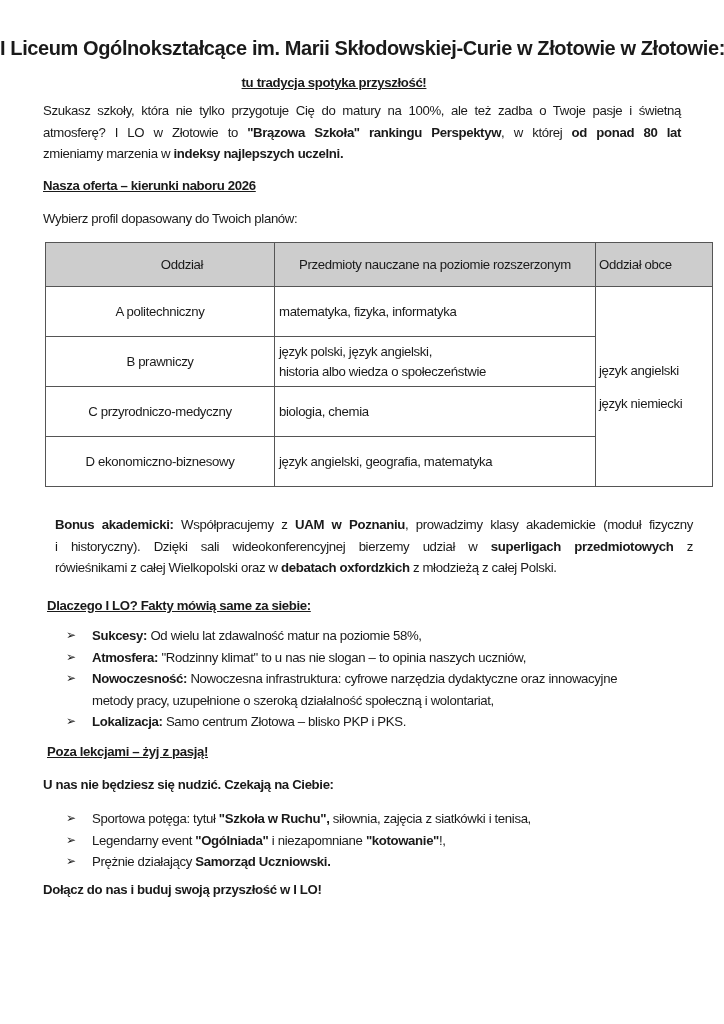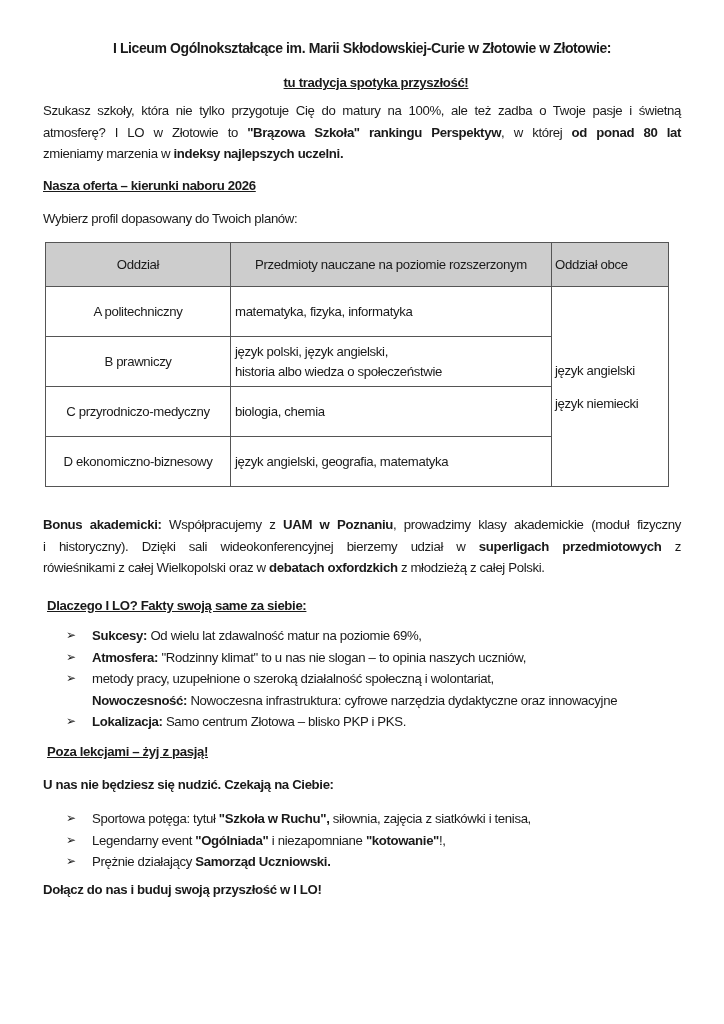--- a/index.html
+++ b/index.html
@@ -4,33 +4,33 @@
 <style>
   html, body { margin: 0; padding: 0; background: #ffffff; }
   body {
     width: 724px; height: 1024px; position: relative; overflow: hidden;
     font-family: "Liberation Sans", sans-serif; color: #1a1a1a;
   }
   .abs { position: absolute; }
   .t { font-size: 13.2px; letter-spacing: -0.35px; line-height: 20px; white-space: nowrap; }
   b, .b { font-weight: bold; }
   .u { text-decoration: underline; }
-  .title { left: 0; width: 724px; top: 38px; text-align: center; font-size: 14px; font-weight: bold; letter-spacing: -0.4px; }
-  .subtitle { left: 12px; width: 668px; top: 73px; text-align: center; font-weight: bold; text-decoration: underline; padding-left: 30px; }
+  .title { left: 0; width: 724px; top: 38px; text-align: center; font-size: 20px; font-weight: bold; letter-spacing: -0.4px; }
+  .subtitle { left: 0; width: 668px; top: 73px; text-align: center; font-weight: bold; text-decoration: underline; }
   .para { left: 43px; width: 638px; white-space: normal; text-align: justify; line-height: 21.5px; }
   .para .line { display: block; text-align: justify; text-align-last: justify; height: 21.5px; white-space: nowrap; }
   .para .line.last { text-align-last: left; }
 
   table.offer {
     position: absolute; left: 45px; top: 242px; width: 617px;
     border-collapse: collapse; table-layout: fixed;
     font-size: 13.2px; letter-spacing: -0.35px;
   }
   table.offer td, table.offer th { border: 1.2px solid #555; padding: 0; vertical-align: middle; font-weight: normal; }
-  table.offer th { background: #cdcdcd; height: 43px; }
+  table.offer th { background: #cdcdcd; height: 43px; padding-left: 44px; }
   table.offer td { height: 49px; }
   .c1 { width: 184px; text-align: center; }
   .c2 { width: 320px; text-align: left; padding-left: 4px !important; margin-left: 8px; }
   .c3 { width: 113px; text-align: left; padding-left: 3px !important; }
   table.offer th.c1 { text-align: center; }
   table.offer th.c2 { text-align: center; padding-left: 0 !important; }
   .lang { display: block; line-height: 33px; }
 
   .bullets { left: 66px; }
   .bullet { position: relative; padding-left: 26px; height: 21.5px; line-height: 21.5px; }
@@ -81,41 +81,41 @@
       <td class="c1">C  przyrodniczo-medyczny</td>
       <td class="c2"><span>biologia, chemia</span></td>
     </tr>
     <tr>
       <td class="c1">D  ekonomiczno-biznesowy</td>
       <td class="c2"><span>język angielski, geografia, matematyka</span></td>
     </tr>
   </tbody>
     </table>
 
-  <div class="abs t para" style="top:514px;">
+  <div class="abs t para" style="top:514px;margin-left:12px;">
     <span class="line"><b>Bonus akademicki:</b><span> Współpracujemy z </span><b>UAM w Poznaniu</b><span>, prowadzimy klasy akademickie (moduł fizyczny</span></span>
     <span class="line"><span>i historyczny). Dzięki sali wideokonferencyjnej bierzemy udział w </span><b>superligach przedmiotowych</b><span> z</span></span>
     <span class="line last"><span>rówieśnikami z całej Wielkopolski oraz w </span><b>debatach oxfordzkich</b><span> z młodzieżą z całej Polski.</span></span>
   </div>
 
-  <div class="abs t b u" style="left:47px; top:596px;">Dlaczego I LO? Fakty swoją same za siebie:</div>
+  <div class="abs t b u" style="left:47px; top:596px;">Dlaczego I LO? Fakty mówią same za siebie:</div>
 
   <div class="abs t bullets" style="top:625px;">
     <div class="bullet">
       <span class="arrow">➢</span>
-      <span class="txt"><b>Sukcesy:</b><span> Od wielu lat zdawalność matur na poziomie 69%,</span></span>
+      <span class="txt"><b>Sukcesy:</b><span> Od wielu lat zdawalność matur na poziomie 58%,</span></span>
     </div>
     <div class="bullet">
       <span class="arrow">➢</span>
       <span class="txt"><b>Atmosfera:</b><span> "Rodzinny klimat" to u nas nie slogan – to opinia naszych uczniów,</span></span>
     </div>
     <div class="bullet tall">
       <span class="arrow">➢</span>
+      <span class="txt"><b>Nowoczesność:</b><span> Nowoczesna infrastruktura: cyfrowe narzędzia dydaktyczne oraz innowacyjne</span></span>
       <span class="txt">metody pracy, uzupełnione o szeroką działalność społeczną i wolontariat,</span>
-      <span class="txt"><b>Nowoczesność:</b><span> Nowoczesna infrastruktura: cyfrowe narzędzia dydaktyczne oraz innowacyjne</span></span>
     </div>
     <div class="bullet">
       <span class="arrow">➢</span>
       <span class="txt"><b>Lokalizacja:</b><span> Samo centrum Złotowa – blisko PKP i PKS.</span></span>
     </div>
   </div>
 
   <div class="abs t b u" style="left:47px; top:742px;">Poza lekcjami – żyj z pasją!</div>
   <div class="abs t b" style="left:43px; top:775px;">U nas nie będziesz się nudzić. Czekają na Ciebie:</div>
 

